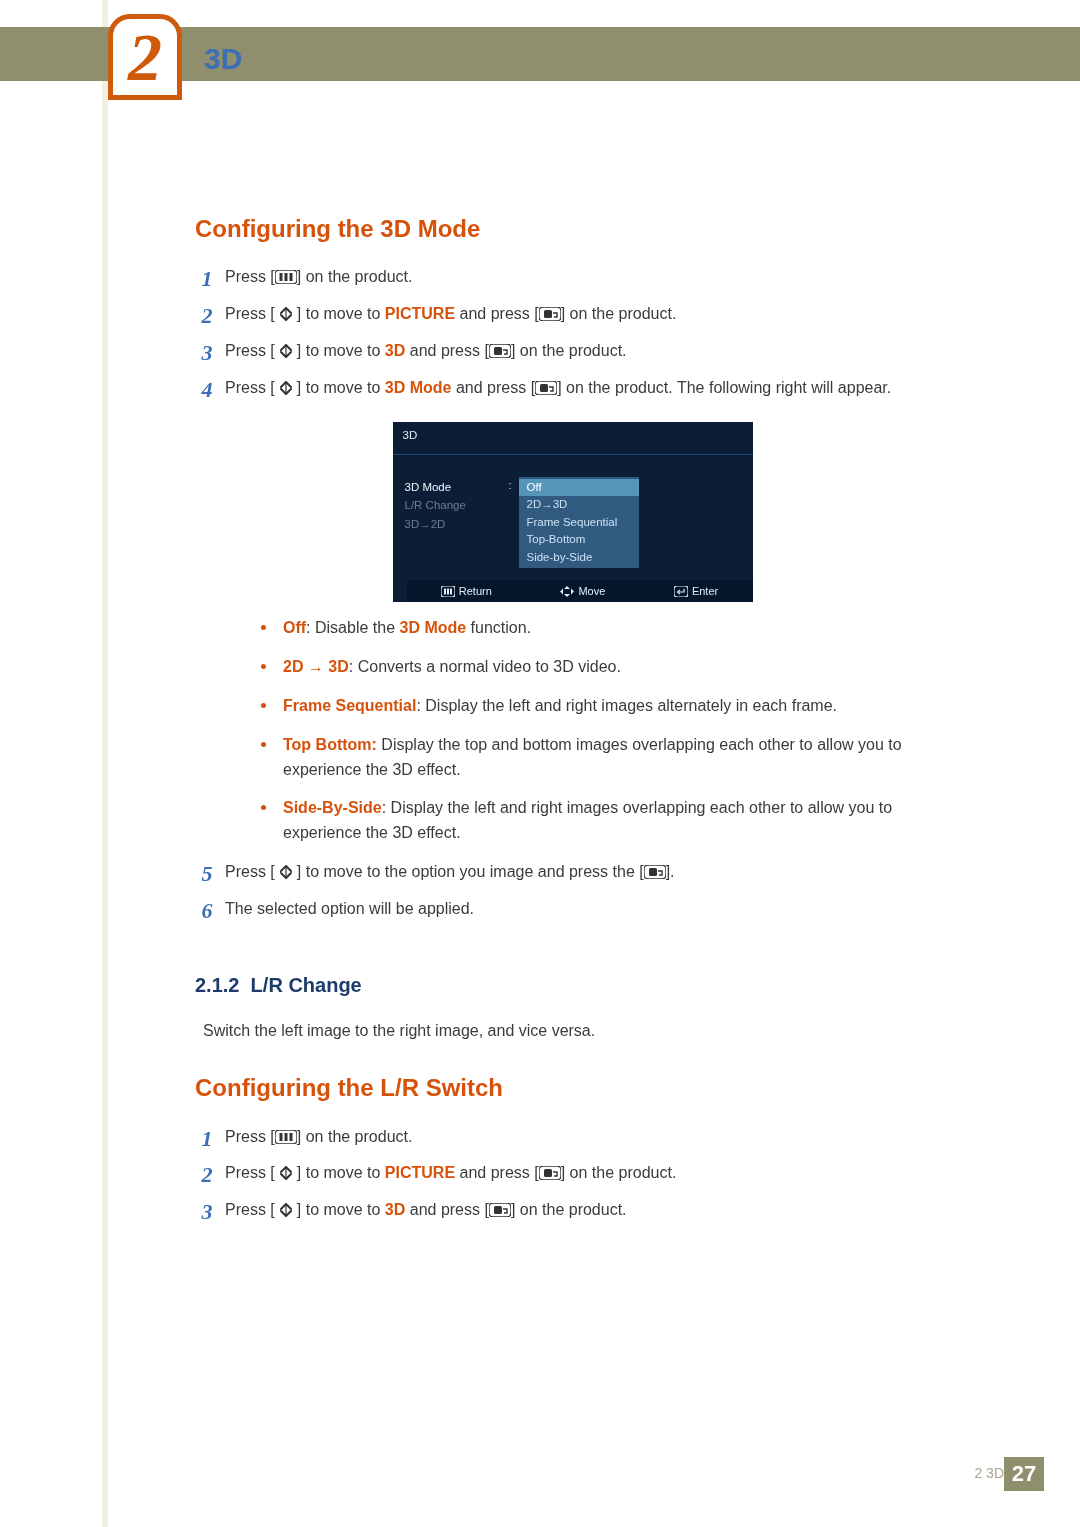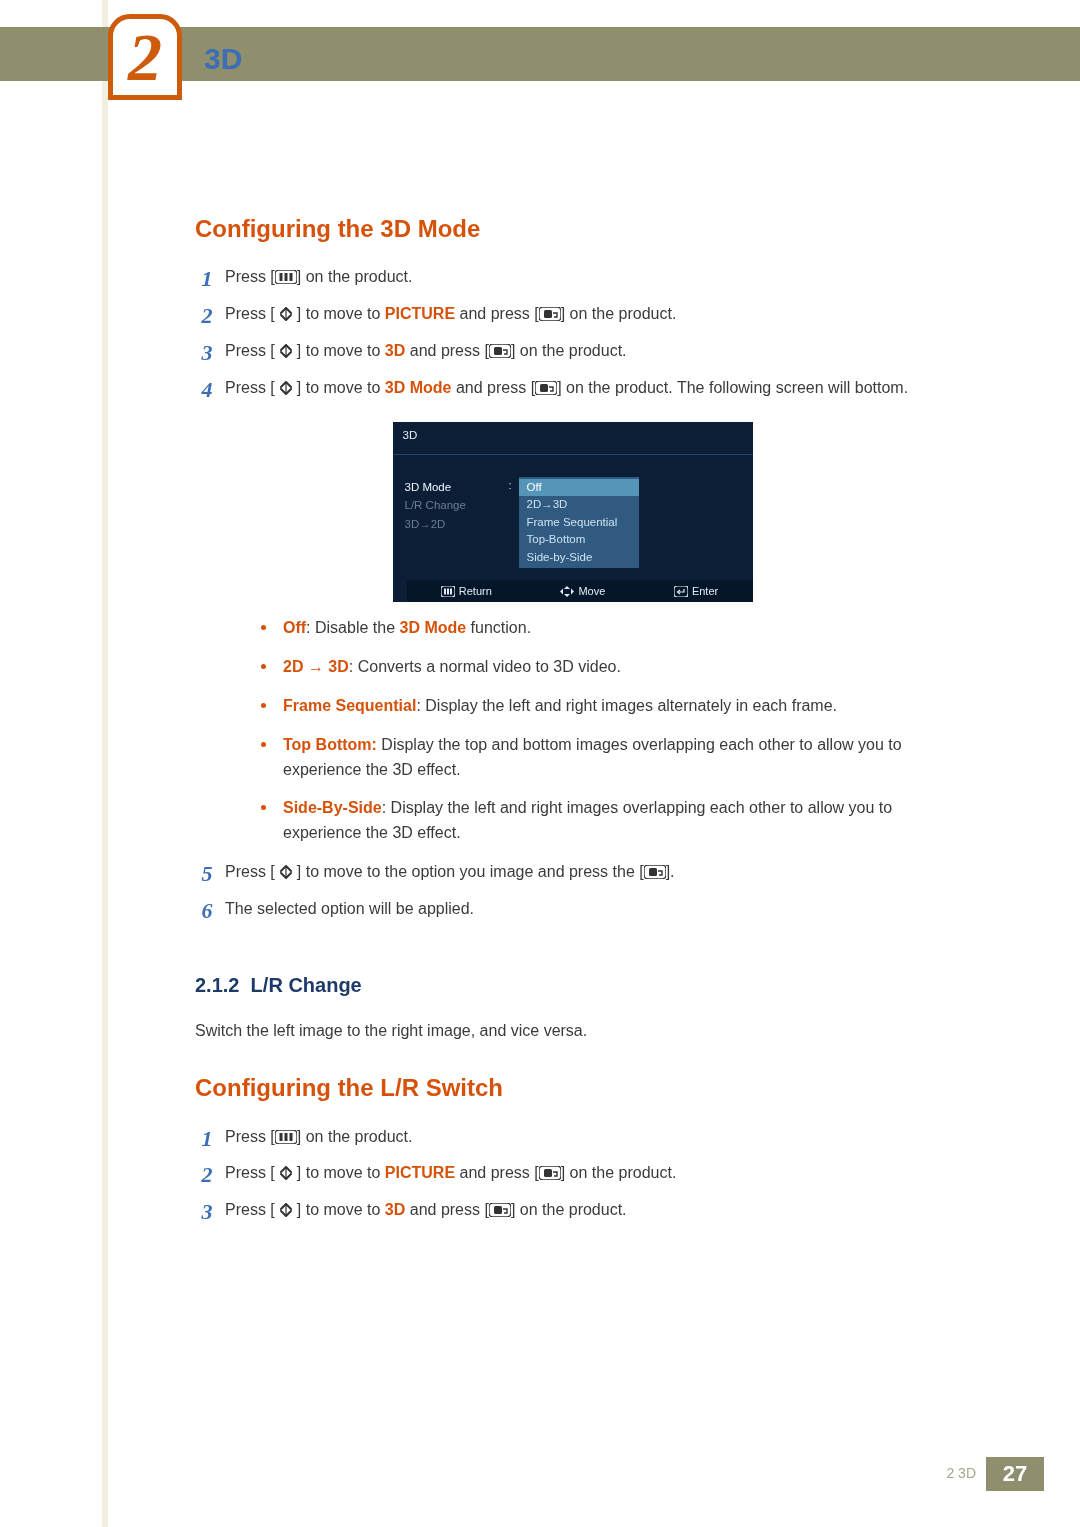--- a/index.html
+++ b/index.html
@@ -123,26 +123,26 @@
     position:absolute; left:14px; right:0; bottom:0; height:22px;
     background:#05152a; color:#e3ecf6;
     display:flex; align-items:center; justify-content:space-around;
     font-size:11px;
   }
   .osd .ftr span svg { width:14px; height:11px; vertical-align:-2px; margin-right:4px; }
 
   
   .pg-ftr {
     position:absolute; right:36px; bottom:36px;
-    display:flex; align-items:center; gap:10px;
+    display:flex; align-items:center; 
     color:#a7a58e; font-size:14px;
   }
   .pg-ftr .pgbox {
     background: var(--olive); color:#fff;
-    width:58px; height:34px; display:flex; align-items:center; justify-content:center;
+    width:40px; height:34px; display:flex; align-items:center; justify-content:center;
     font-size:22px; font-weight:700;
   }
 </style>
 </head>
 <body>
 
 <svg width="0" height="0" style="position:absolute">
   <defs>
     <g id="ic-menu">
         <rect x="0" y="0" width="22" height="14" rx="4" fill="none" stroke="#333" stroke-width="1.4"></rect>
@@ -209,21 +209,21 @@
             <use href="#ic-updown"></use>
           </svg></span><span>] to move to </span><span class="b-accent">3D</span><span> and press [</span><span class="icon"><svg>
             <use href="#ic-enter"></use>
           </svg></span><span>] on the product.</span>
     </li>
     <li><span class="num">4</span>
       <span>Press [</span><span class="icon"><svg>
             <use href="#ic-updown"></use>
           </svg></span><span>] to move to </span><span class="b-accent">3D Mode</span><span> and press [</span><span class="icon"><svg>
             <use href="#ic-enter"></use>
-          </svg></span><span>] on the product. The following screen will bottom.</span>
+          </svg></span><span>] on the product. The following right will appear.</span>
 
       
       <div class="osd">
         <div class="title">3D</div>
         <div class="body">
           <div class="labels">
             <div class="sel">3D Mode</div>
             <div class="dim">L/R Change</div>
             <div class="dim">3D→2D</div>
           </div>
@@ -265,21 +265,21 @@
           </svg></span><span>].</span>
     </li>
     <li><span class="num">6</span>
       <span>The selected option will be applied.</span>
     </li>
   </ol>
 
   <div class="sechead">
     <span>2.1.2</span>&nbsp;&nbsp;<span>L/R Change</span>
   </div>
-  <div style="margin:4px 0 26px;">Switch the left image to the right image, and vice versa.</div>
+  <div style="margin:4px 8px 26px;">Switch the left image to the right image, and vice versa.</div>
 
   <div class="h3">Configuring the L/R Switch</div>
 
   <ol class="steps">
     <li><span class="num">1</span>
       <span>Press [</span><span class="icon"><svg>
             <use href="#ic-menu"></use>
           </svg></span><span>] on the product.</span>
     </li>
     <li><span class="num">2</span>

